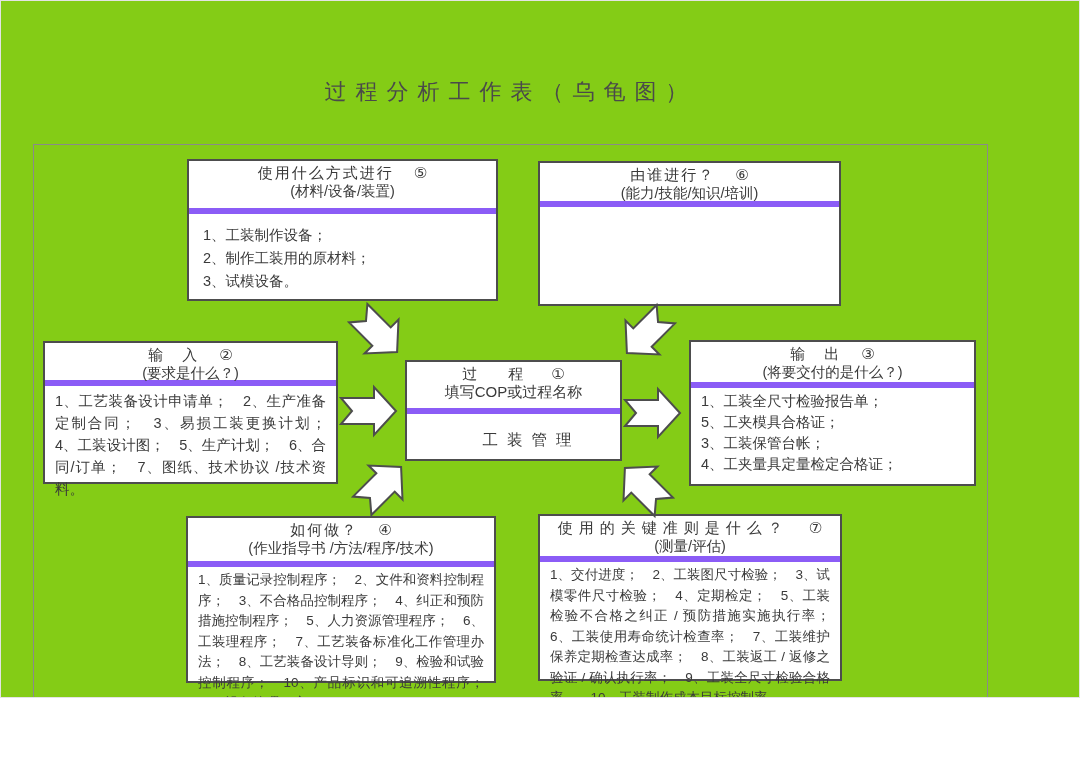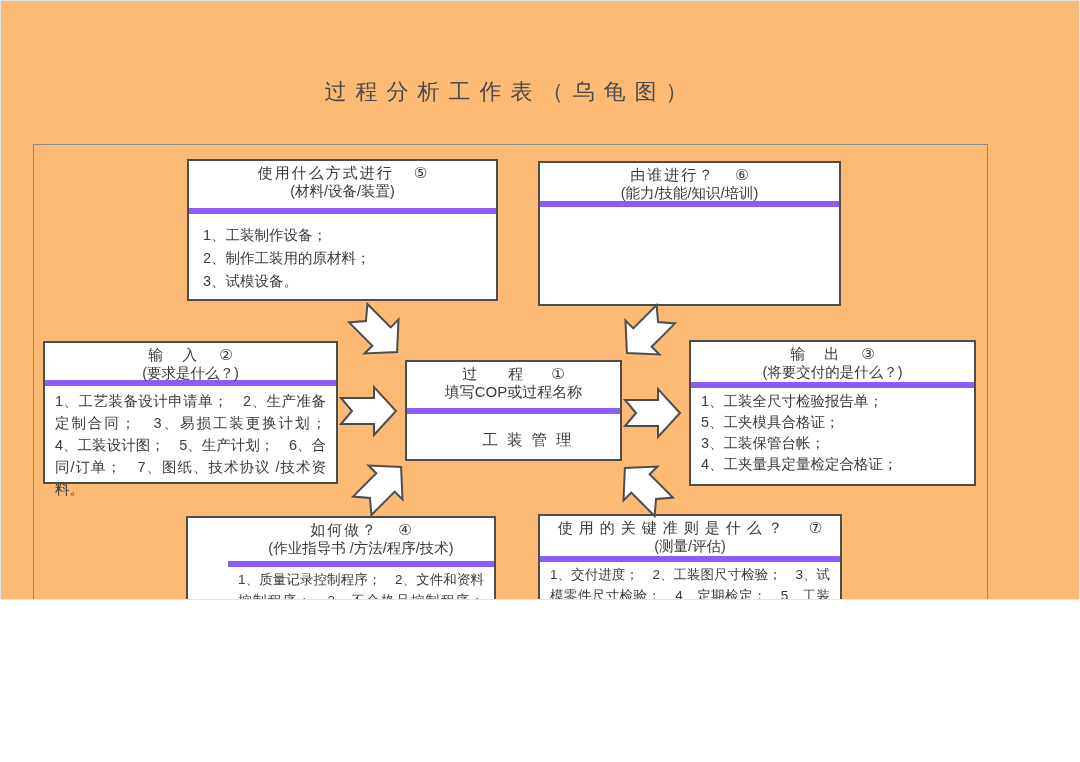--- a/index.html
+++ b/index.html
@@ -1,17 +1,17 @@
 <!DOCTYPE html>
 <html><head>
 <meta charset="utf-8">
 <style>
   html,body{margin:0;padding:0;background:#ffffff;}
   .stage{
-    position:relative;width:1080px;height:600px;background:#fdba74;
+    position:relative;width:1080px;height:698px;background:#84cc16;
     font-family:"Liberation Sans","DejaVu Sans",sans-serif;
     color:#3a3a3a;overflow:hidden;box-sizing:border-box;border:1px solid #e3e3e3;
   }
   .page-title{
     position:absolute;left:32px;top:76px;width:955px;margin:0;
     text-align:center;font-size:22px;font-weight:500;letter-spacing:9px;color:#4a4a4a;
   }
   .frame{
     position:absolute;left:32px;top:143px;width:955px;height:563px;
     border:1.5px solid #8a8a8a;box-sizing:border-box;
@@ -45,21 +45,21 @@
   #box-process .hline{letter-spacing:8px;}
   #box-process .sub{font-size:15px;}
   #box-process .body{
     height:53px;display:flex;align-items:center;justify-content:center;
     font-size:15.5px;letter-spacing:9px;padding-left:36px;
   }
   #box-output{left:688px;top:339px;width:287px;height:146px;}
   #box-output .hdr{height:38px;}
   #box-output .body.list{padding:3px 8px 0 10px;}
   #box-output .body.list .li{line-height:21px;}
-  #box-how{left:185px;top:515px;width:310px;height:167px;padding-left:40px;}
+  #box-how{left:185px;top:515px;width:310px;height:167px;}
   #box-how .hdr{height:41px;}
   #box-criteria{left:537px;top:513px;width:304px;height:167px;}
   #box-criteria .hdr{height:38px;}
   .wide-title .hline{letter-spacing:6px;}
 
   
   .arrow{position:absolute;width:58px;height:52px;}
   .arrow svg{display:block;width:100%;height:100%;overflow:visible;}
   #arrow-input{left:339px;top:384px;}
   #arrow-output{left:623px;top:386px;}

